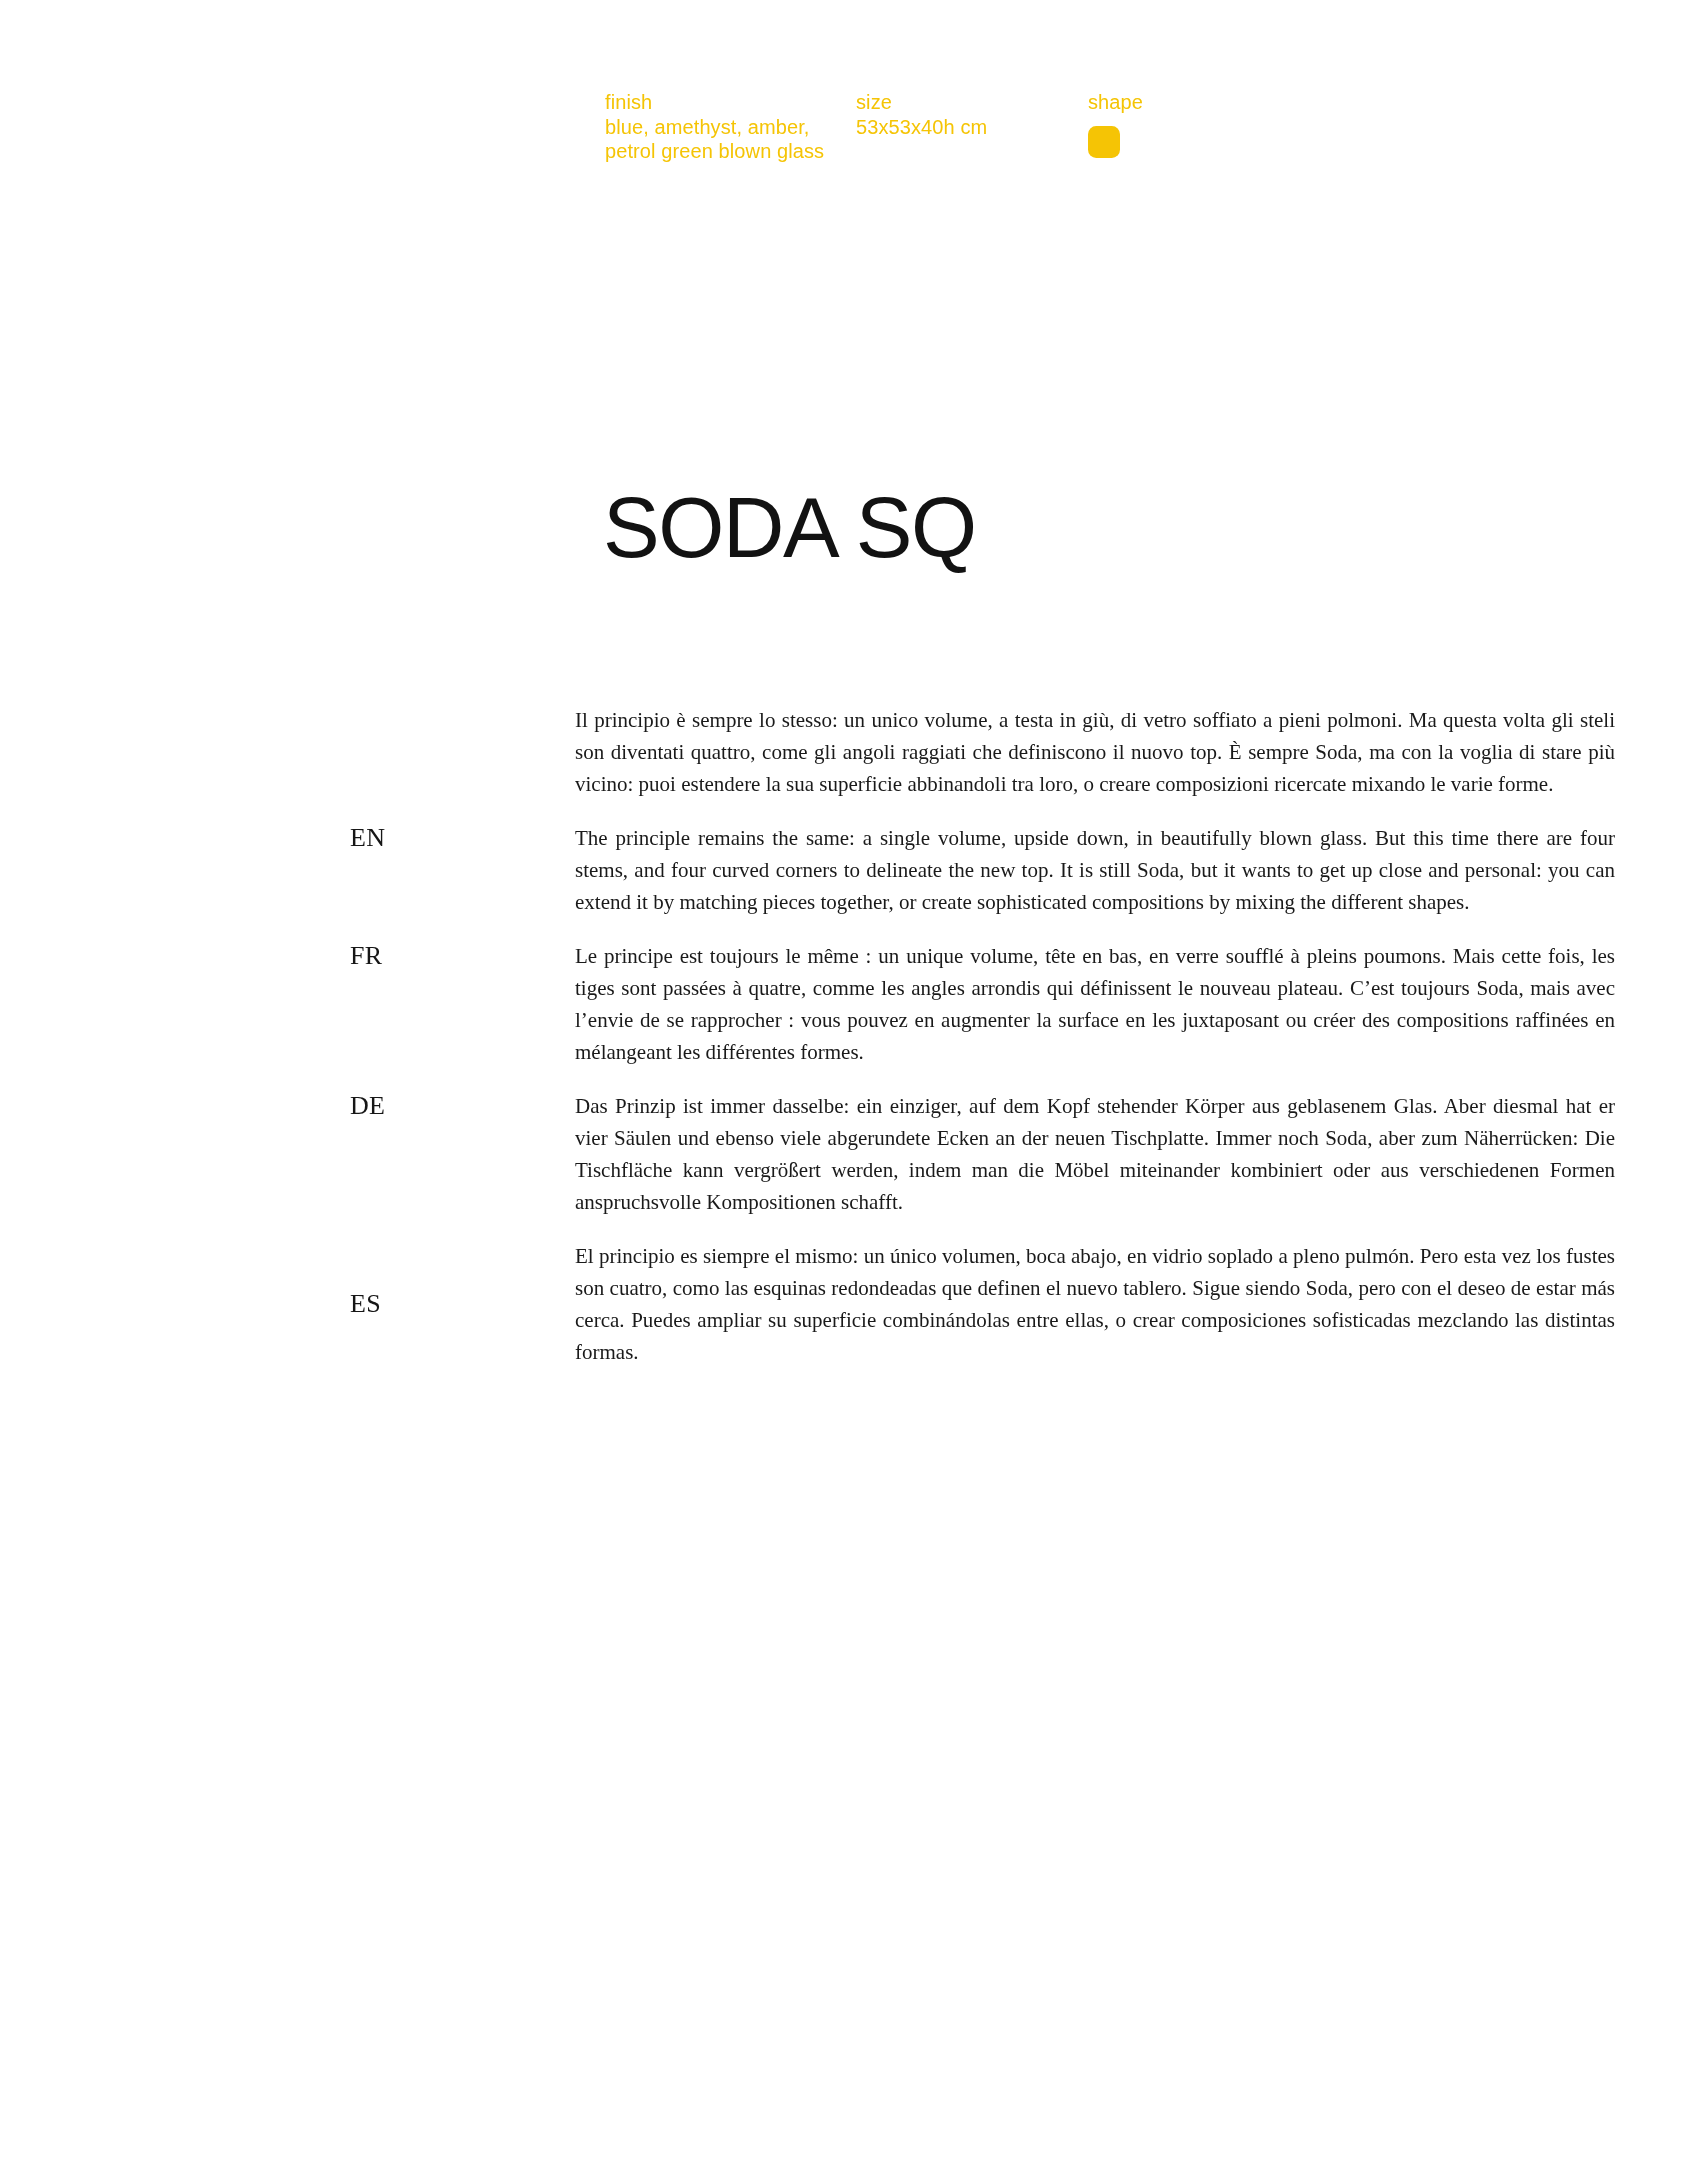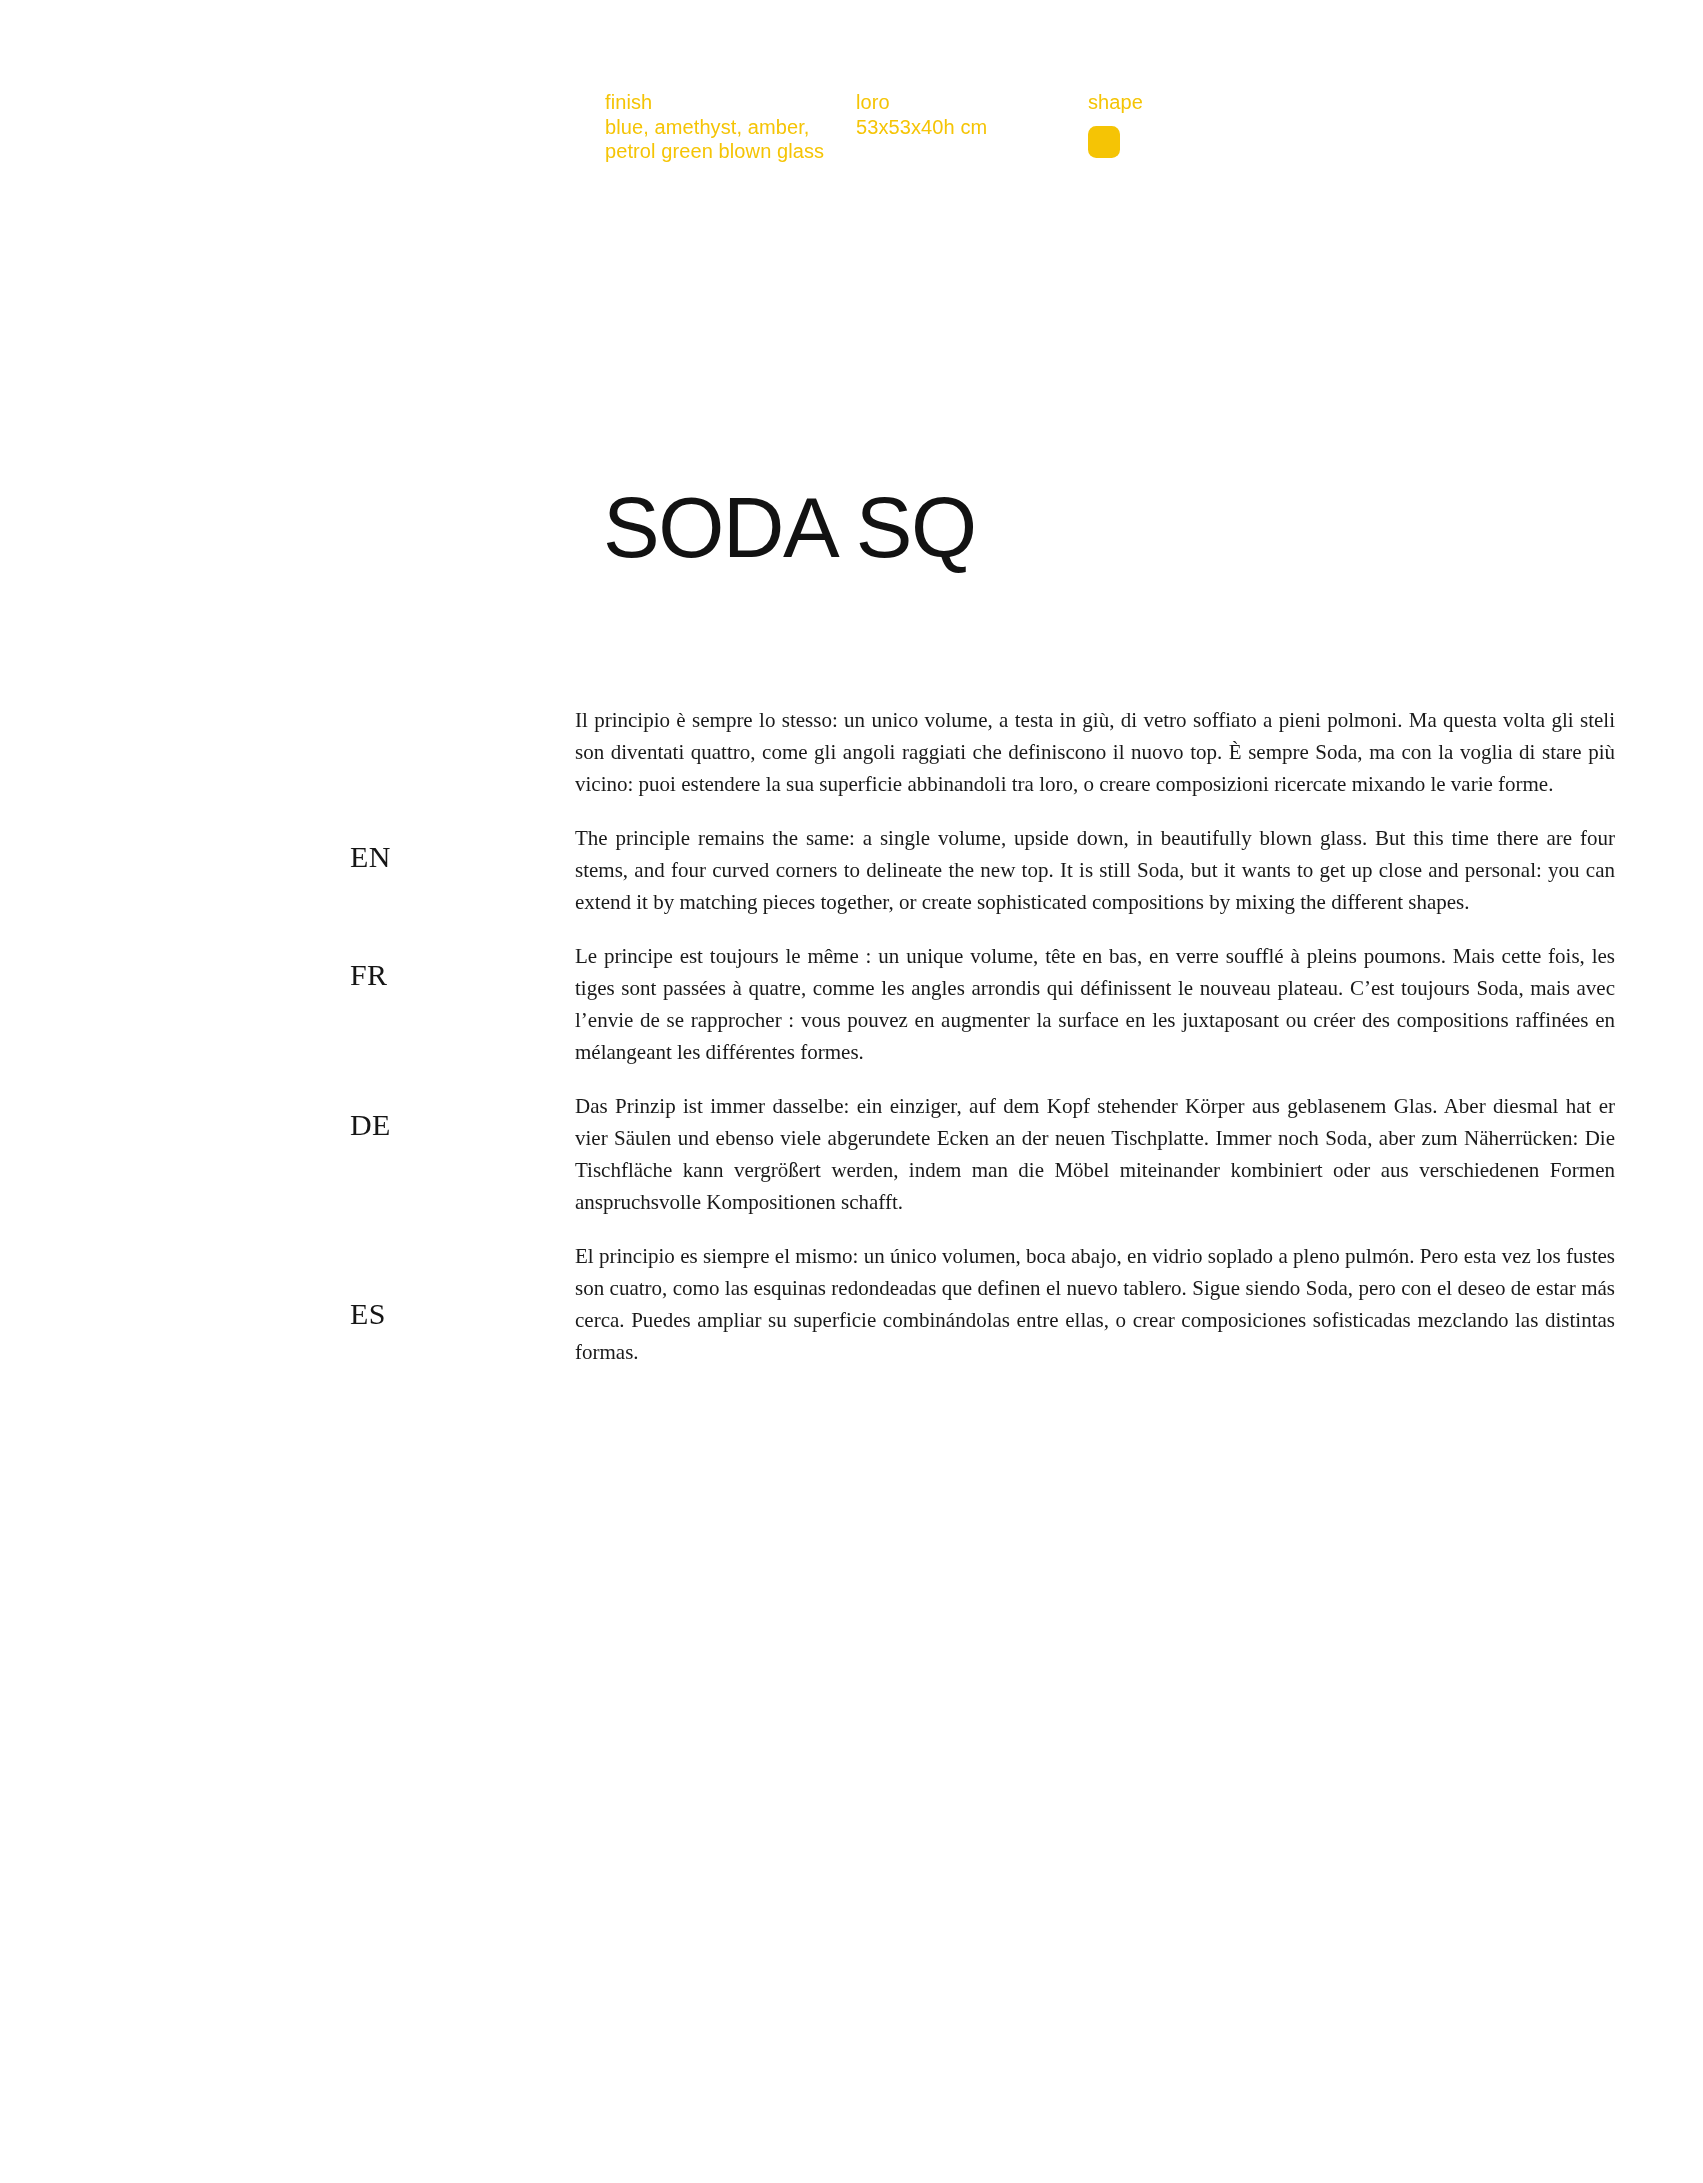--- a/index.html
+++ b/index.html
@@ -61,26 +61,25 @@
     font-family: Liberation Serif, serif;
   }
   .desc-row {
     display: flex;
     align-items: flex-start;
     margin-bottom: 22px;
   }
   .desc-row:last-child { margin-bottom: 0; align-items: center; }
   .lang-label {
     flex: 0 0 225px;
-    font-size: 30px;
+    font-size: 26px;
     line-height: 32px;
     font-weight: 500;
     letter-spacing: 0.3px;
     color: #161616;
-    margin-top: 19px;
   }
   .desc-text {
     width: 1040px;
     font-size: 21px;
     line-height: 32px;
     font-weight: 400;
     color: #1a1a1a;
     text-align: justify;
   }
 
@@ -113,21 +112,21 @@
 <body>
 
 <div class="page">
 
   <div class="specs">
     <div class="spec-col finish">
       <div>finish</div>
       <div>blue, amethyst, amber, petrol green blown glass</div>
     </div>
     <div class="spec-col size">
-      <div>loro</div>
+      <div>size</div>
       <div>53x53x40h cm</div>
     </div>
     <div class="spec-col shape">
       <div>shape</div>
       <div class="shape-square"></div>
     </div>
   </div>
 
   <h1 class="title" style="margin:0;">SODA SQ</h1>
 

